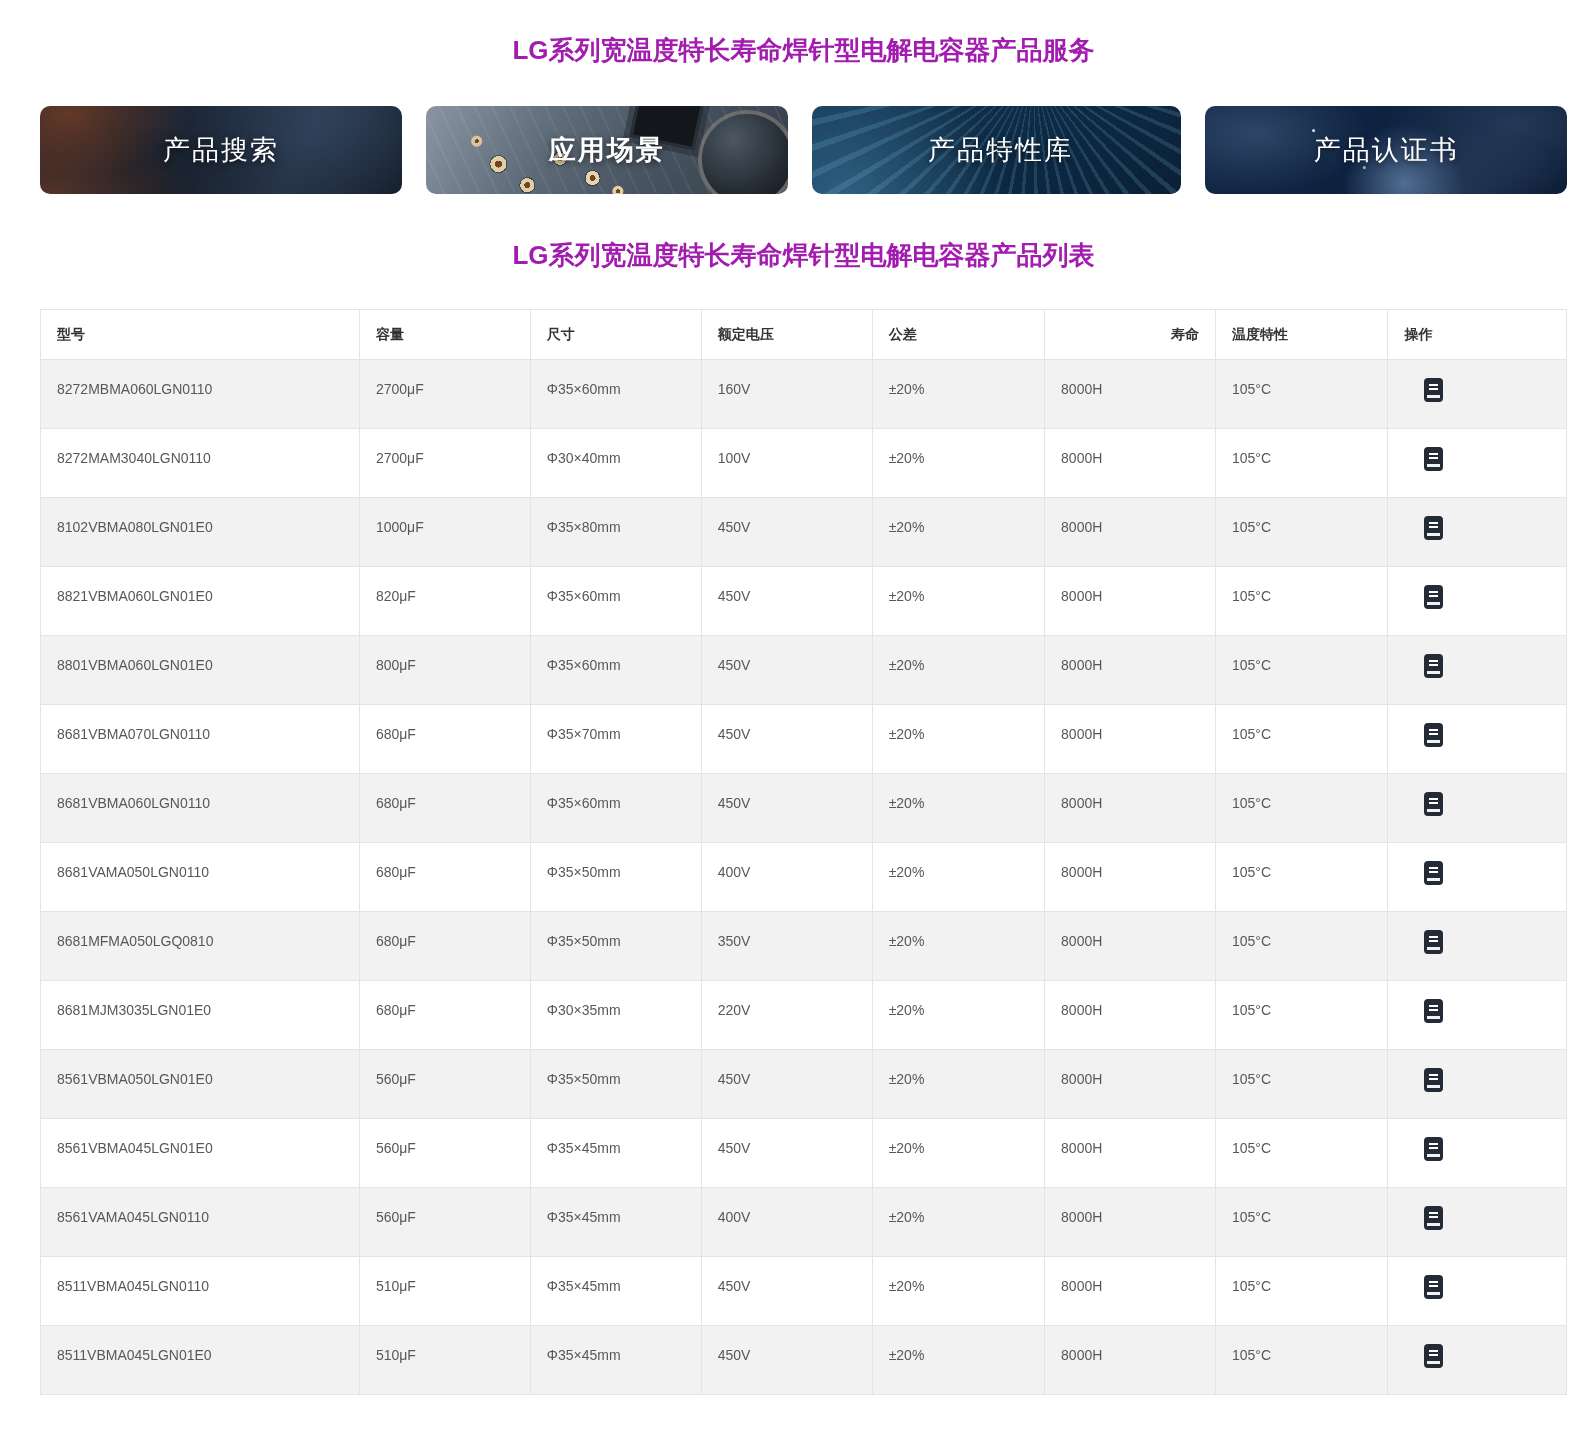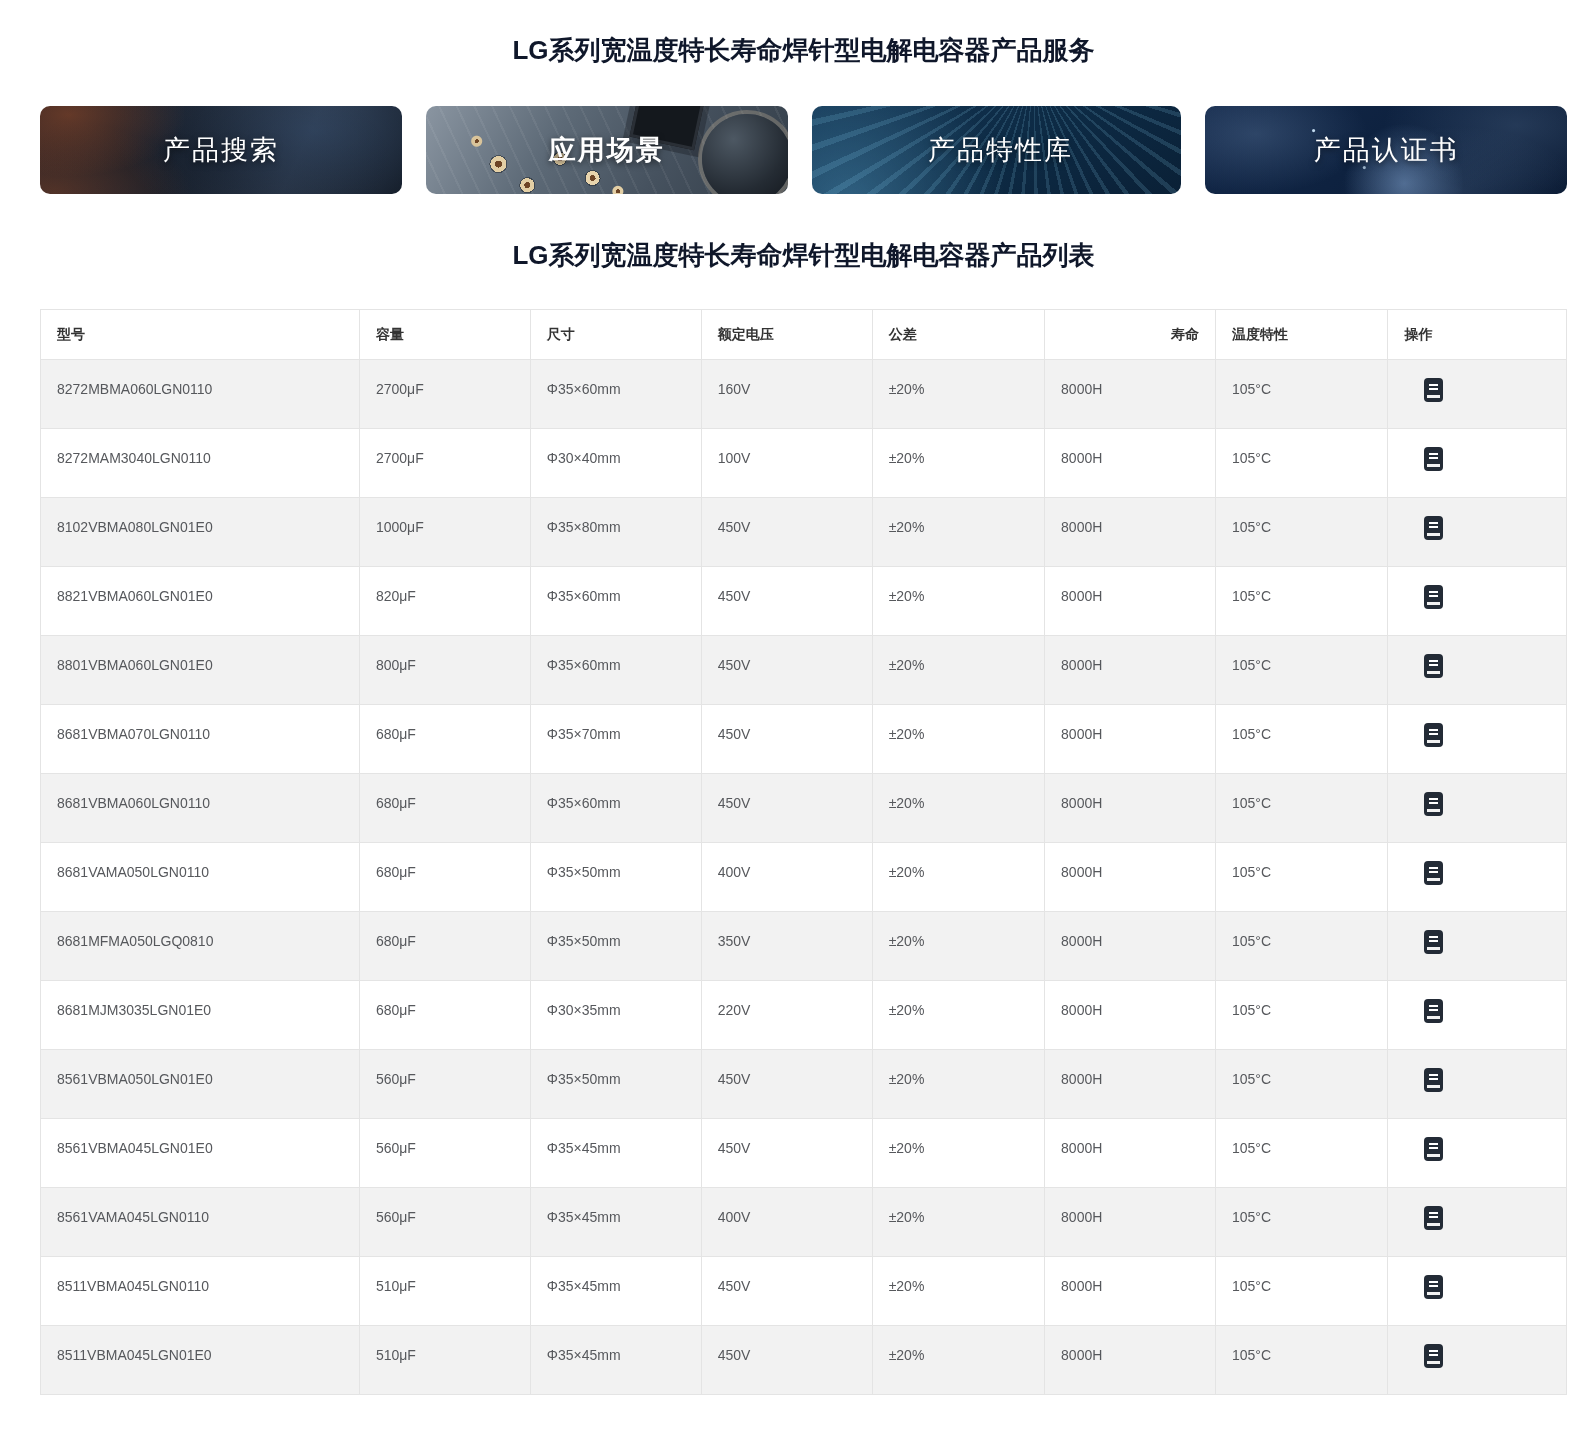--- a/index.html
+++ b/index.html
@@ -13,21 +13,21 @@
     width: 1527px;
     margin-left: 40px;
     padding-top: 1px;
   }
   
   .page-title, .list-title {
     text-align: center;
     font-size: 26px;
     line-height: 32px;
     font-weight: 700;
-    color: #0f172a;
+    color: #a21caf;
     margin: 0;
   }
   .page-title { margin: 33px 0 40px; }
   .list-title { margin: 45px 0 38px; }
 
   
   .nav-cards {
     display: flex;
     gap: 24px;
     height: 88px;

